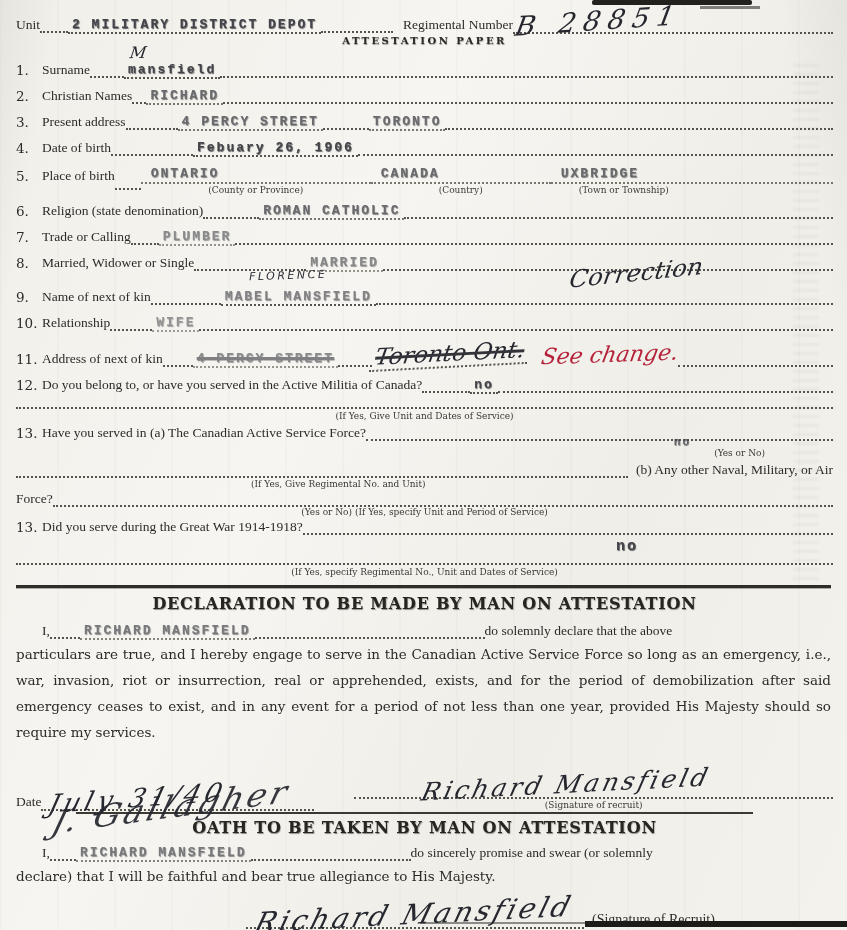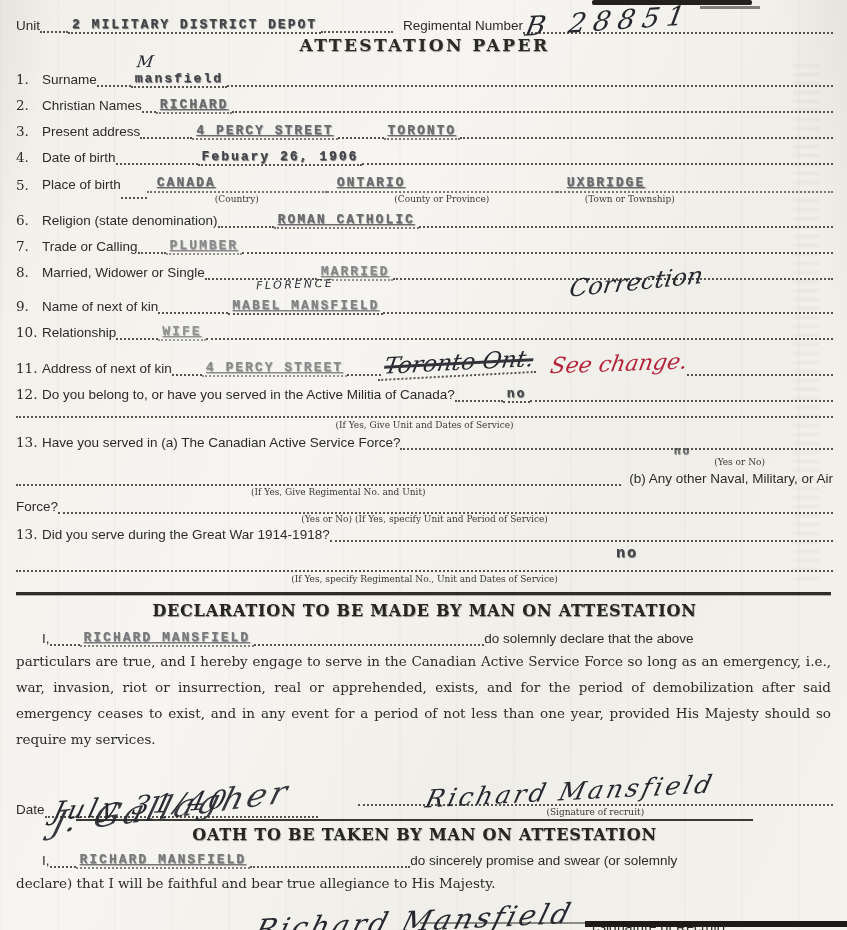--- a/index.html
+++ b/index.html
@@ -19,46 +19,46 @@
     color:#2c2b28;
   }
   
   .topmark{position:absolute;top:0;left:592px;width:160px;height:5px;background:#22211e;border-radius:2px;}
   .topmark2{position:absolute;top:6px;left:700px;width:60px;height:3px;background:rgba(34,33,30,.55);}
   .botmark{position:absolute;bottom:3px;right:0;width:262px;height:6px;background:#1c1b18;}
   .botmark2{position:absolute;bottom:6px;left:420px;width:170px;height:2px;background:rgba(40,39,35,.5);}
   .bleed{position:absolute;top:60px;right:28px;width:26px;height:520px;
     background:repeating-linear-gradient(0deg, rgba(90,90,100,.05) 0 3px, rgba(0,0,0,0) 3px 9px);
     filter:blur(1px);}
-  .lbl{font-family:Liberation Sans, sans-serif;font-size:13.5px;white-space:nowrap;}
+  .lbl{font-family:Liberation Serif, serif;font-size:13.5px;white-space:nowrap;}
   .sub{font-family:"DejaVu Serif", serif;font-size:9px;color:#3a3935;white-space:nowrap;}
   .num{font-family:"DejaVu Serif", serif;font-size:13.5px;width:26px;flex:none;}
   .typed{
     font-family:"Liberation Mono","DejaVu Sans Mono",monospace;
     font-weight:700;font-size:13px;letter-spacing:2px;
     color:#43444a;text-shadow:.7px .6px .9px rgba(48,47,50,.75);
     white-space:nowrap;
   }
-  .typed.light{opacity:.78;text-decoration:underline;}
+  .typed.light{opacity:.78;}
   .script{
     display:inline-block;
     font-family:"DejaVu Serif", serif;font-style:italic;
     color:#26272f;transform:skewX(-10deg) rotate(-2deg);
     white-space:nowrap;
   }
   .frow{display:flex;align-items:flex-end;margin-bottom:10px;}
   .dots{border-bottom:2px dotted #55534b;height:5px;flex:none;}
   .dots.fill{flex:1;}
   .onln{border-bottom:2px dotted #55534b;margin-bottom:-1px;padding:0 4px;}
   .dotline{border-bottom:2px dotted #55534b;height:2px;margin:6px 0 2px 0;}
   .centersub{text-align:center;margin-bottom:4px;}
   .header-row{display:flex;align-items:flex-end;margin-bottom:2px;}
   .title{font-family:"DejaVu Serif", serif;font-weight:700;font-size:29px;letter-spacing:1.5px;
     text-align:center;color:#26251f;text-shadow:.8px .8px 1px rgba(38,37,31,.55);margin-top:2px;}
-  .subtitle{font-family:"DejaVu Serif", serif;font-weight:700;font-size:17px;letter-spacing:2.5px;
+  .subtitle{font-family:"DejaVu Serif", serif;font-weight:700;font-size:10px;letter-spacing:2.5px;
     text-align:center;color:#2b2a24;text-shadow:.5px .5px .8px rgba(38,37,31,.45);margin:2px 0 12px 0;}
   .heading2{font-family:"DejaVu Serif", serif;font-weight:700;font-size:16px;letter-spacing:.8px;
     text-align:center;color:#262520;text-shadow:.6px .6px .9px rgba(38,37,31,.5);margin:6px 0 10px 0;}
   .rule{height:3px;background:#2e2d28;margin:8px 2px 6px 0;box-shadow:0 1px 0 rgba(46,45,40,.35);}
   .para{font-size:13.5px;line-height:26px;text-align:justify;margin:0 2px 0 0;}
   .struck{text-decoration:line-through;text-decoration-thickness:2.5px;text-decoration-color:#33333a;}
   .red{color:#b5233a;}
   .cellcol{display:flex;flex-direction:column;}
   .cellval{border-bottom:2px dotted #55534b;padding:0 6px 1px 10px;}
   .cellsub{text-align:center;margin-top:1px;}
@@ -122,27 +122,27 @@
     <span class="lbl">Date of birth</span>
     <span class="dots" style="width:82px"></span>
     <span class="typed onln">Febuary 26, 1906</span>
     <span class="dots fill"></span>
   </div>
 
   <div class="frow" style="align-items:flex-start;margin-bottom:8px;">
     <span class="num" style="padding-top:2px">5.</span>
     <span class="lbl" style="padding-top:2px">Place of birth</span>
     <span class="dots" style="width:26px;margin-top:17px"></span>
+    <span class="cellcol" style="width:230px">
+      <span class="cellval typed light">ONTARIO</span>
+      <span class="sub cellsub">(County or Province)</span>
+    </span>
     <span class="cellcol" style="width:180px">
       <span class="cellval typed light">CANADA</span>
       <span class="sub cellsub">(Country)</span>
-    </span>
-    <span class="cellcol" style="width:230px">
-      <span class="cellval typed light">ONTARIO</span>
-      <span class="sub cellsub">(County or Province)</span>
     </span>
     <span class="cellcol" style="flex:1">
       <span class="cellval typed light">UXBRIDGE</span>
       <span class="sub cellsub" style="text-align:left;padding-left:28px;">(Town or Township)</span>
     </span>
   </div>
 
   <div class="frow">
     <span class="num">6.</span>
     <span class="lbl">Religion (state denomination)</span>

